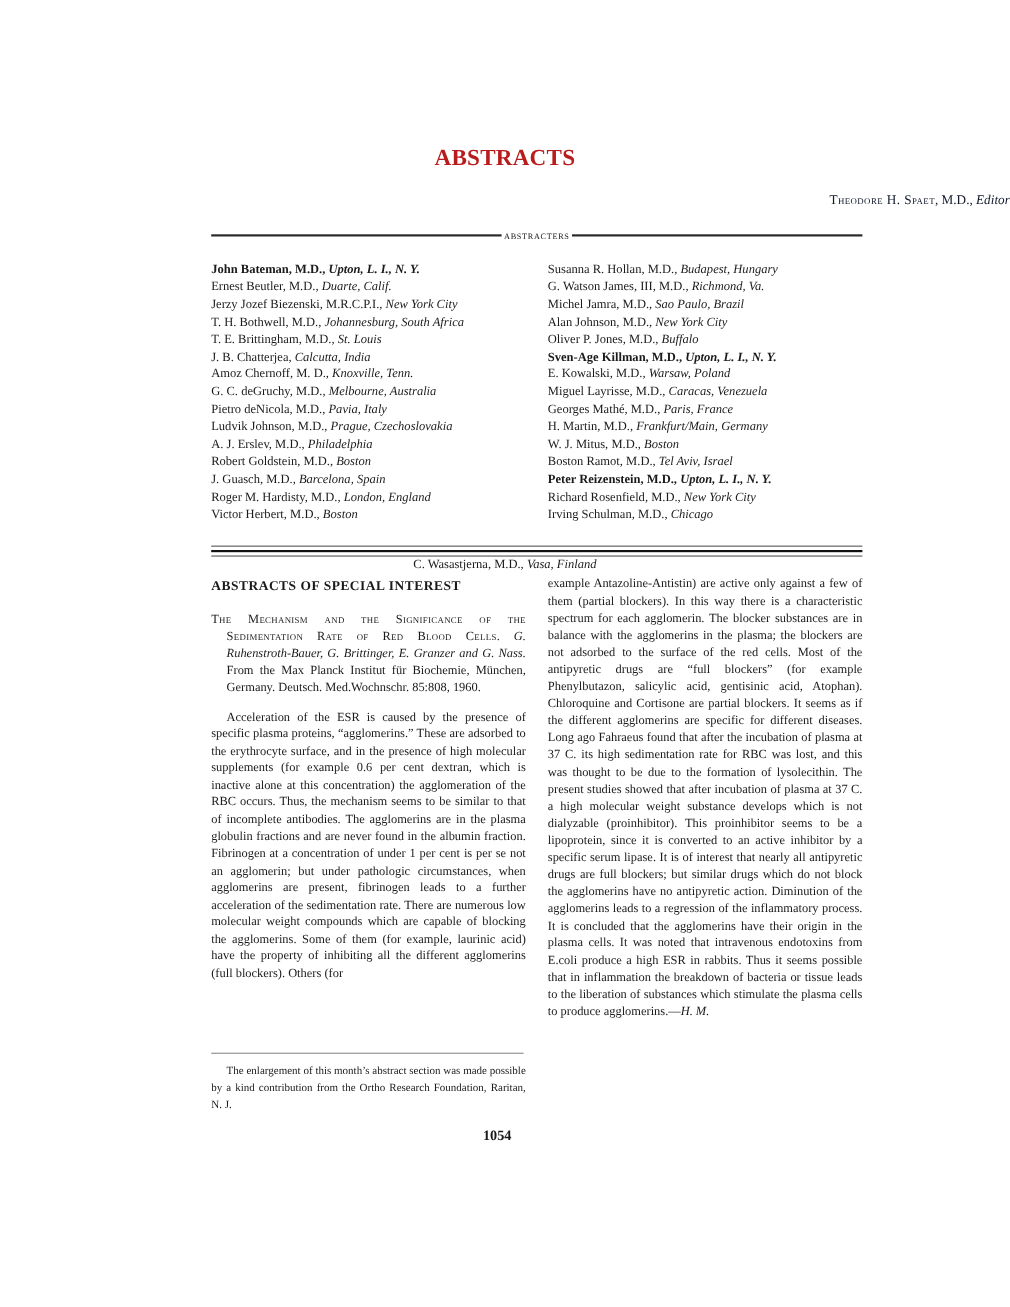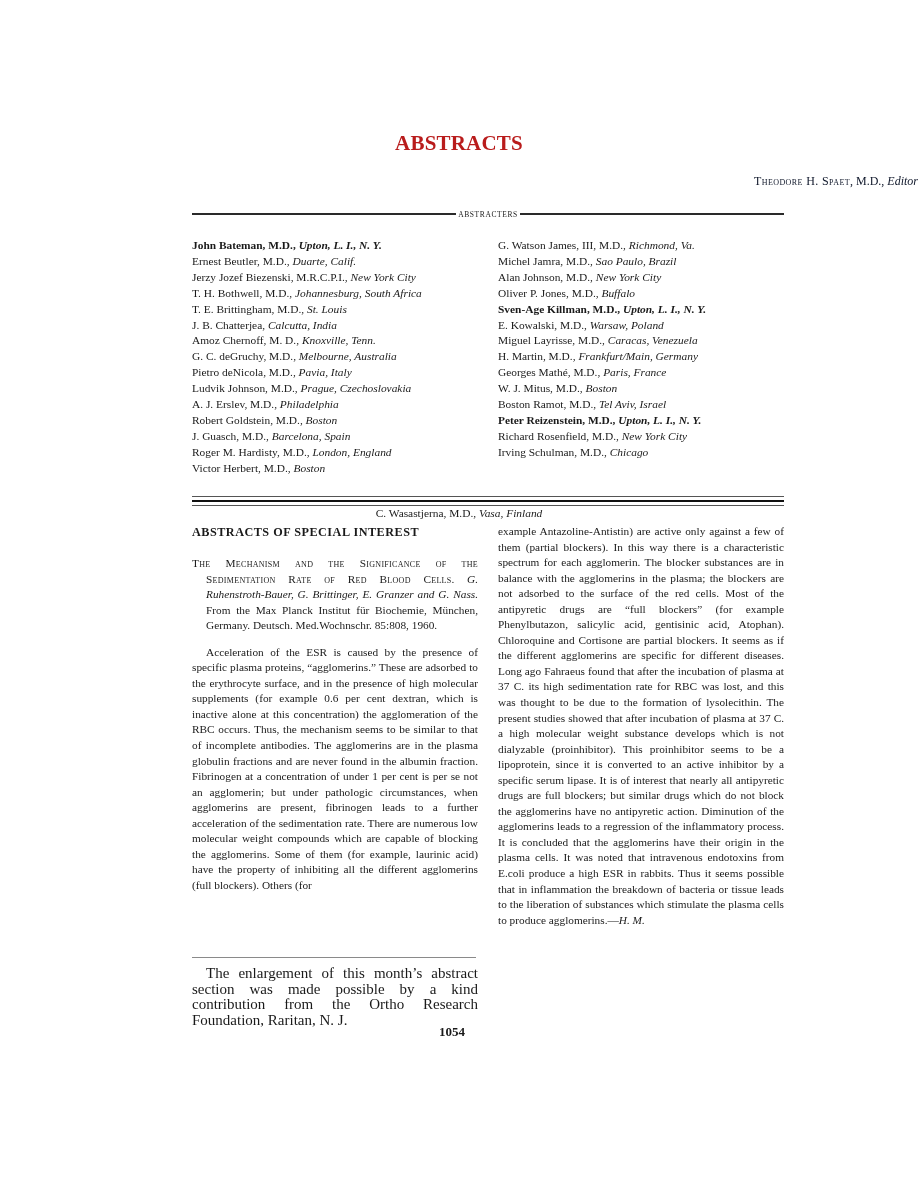--- a/index.html
+++ b/index.html
@@ -71,21 +71,21 @@
     .article-authors { font-style: italic; }
     .para { text-indent: 14px; }
     .para-noindent { text-indent: 0; }
 
     .footnote-rule {
       position: absolute; left: 192px; top: 957px; width: 284px;
       height: 1px; background: #8a8a8a;
     }
     .footnote {
       position: absolute; left: 192px; top: 966px; width: 286px;
-      font-size: 15px; line-height: 15.55px; text-align: justify;
+      font-size: 10px; line-height: 15.55px; text-align: justify;
       text-indent: 14px;
     }
     .page-number {
       position: absolute; left: 0; width: 904px; top: 1024px;
       text-align: center; font-size: 13px; font-weight: bold;
     }
   </style>
 </head>
 <body>
 
@@ -113,29 +113,30 @@
     <div class="entry"><span>G. C. deGruchy, M.D., </span><span class="loc">Melbourne, Australia</span></div>
     <div class="entry"><span>Pietro deNicola, M.D., </span><span class="loc">Pavia, Italy</span></div>
     <div class="entry"><span>Ludvik Johnson, M.D., </span><span class="loc">Prague, Czechoslovakia</span></div>
     <div class="entry"><span>A. J. Erslev, M.D., </span><span class="loc">Philadelphia</span></div>
     <div class="entry"><span>Robert Goldstein, M.D., </span><span class="loc">Boston</span></div>
     <div class="entry"><span>J. Guasch, M.D., </span><span class="loc">Barcelona, Spain</span></div>
     <div class="entry"><span>Roger M. Hardisty, M.D., </span><span class="loc">London, England</span></div>
     <div class="entry"><span>Victor Herbert, M.D., </span><span class="loc">Boston</span></div>
   </div>
   <div class="col-right">
+    <div class="entry"><span>Susanna R. Hollan, M.D., </span><span class="loc">Budapest, Hungary</span></div>
     <div class="entry"><span>G. Watson James, III, M.D., </span><span class="loc">Richmond, Va.</span></div>
     <div class="entry"><span>Michel Jamra, M.D., </span><span class="loc">Sao Paulo, Brazil</span></div>
     <div class="entry"><span>Alan Johnson, M.D., </span><span class="loc">New York City</span></div>
     <div class="entry"><span>Oliver P. Jones, M.D., </span><span class="loc">Buffalo</span></div>
     <div class="entry bold-entry"><span class="name">Sven-Age Killman, M.D., </span><span class="loc">Upton, L. I., N. Y.</span></div>
     <div class="entry"><span>E. Kowalski, M.D., </span><span class="loc">Warsaw, Poland</span></div>
     <div class="entry"><span>Miguel Layrisse, M.D., </span><span class="loc">Caracas, Venezuela</span></div>
+    <div class="entry"><span>Georges Mathé, M.D., </span><span class="loc">Paris, France</span></div>
     <div class="entry"><span>H. Martin, M.D., </span><span class="loc">Frankfurt/Main, Germany</span></div>
-    <div class="entry"><span>Georges Mathé, M.D., </span><span class="loc">Paris, France</span></div>
     <div class="entry"><span>W. J. Mitus, M.D., </span><span class="loc">Boston</span></div>
     <div class="entry"><span>Boston Ramot, M.D., </span><span class="loc">Tel Aviv, Israel</span></div>
     <div class="entry bold-entry"><span class="name">Peter Reizenstein, M.D., </span><span class="loc">Upton, L. I., N. Y.</span></div>
     <div class="entry"><span>Richard Rosenfield, M.D., </span><span class="loc">New York City</span></div>
     <div class="entry"><span>Irving Schulman, M.D., </span><span class="loc">Chicago</span></div>
   </div>
 </div>
 
 <div class="roster-center">
   <span>C. Wasastjerna, M.D., </span><span class="loc">Vasa, Finland</span>

